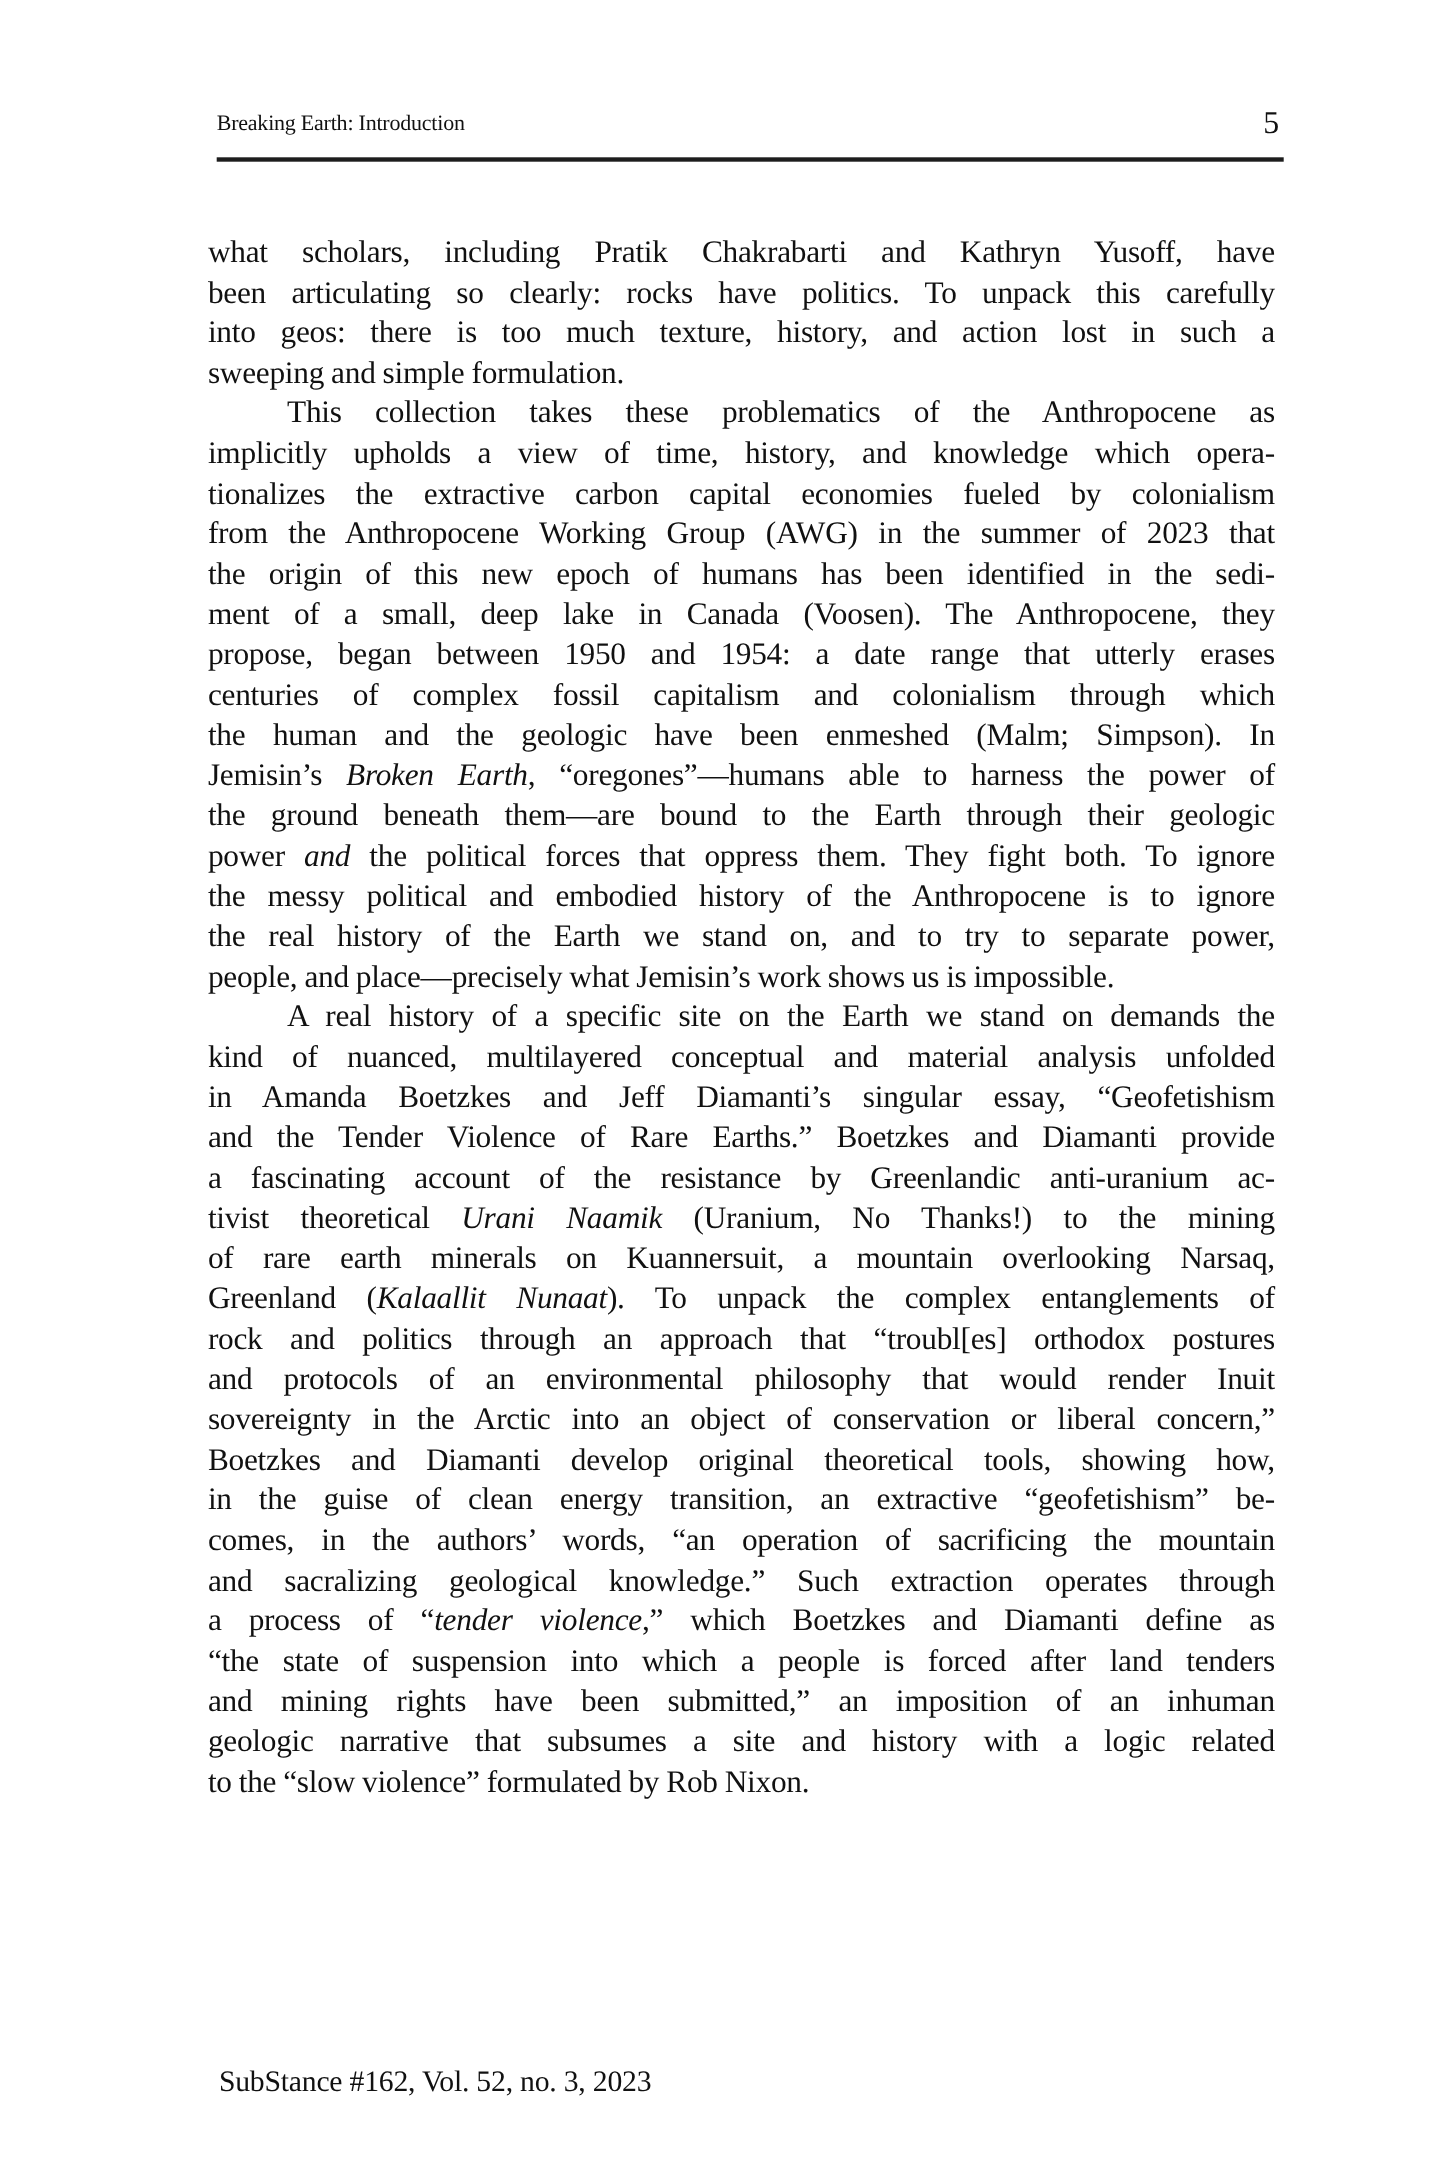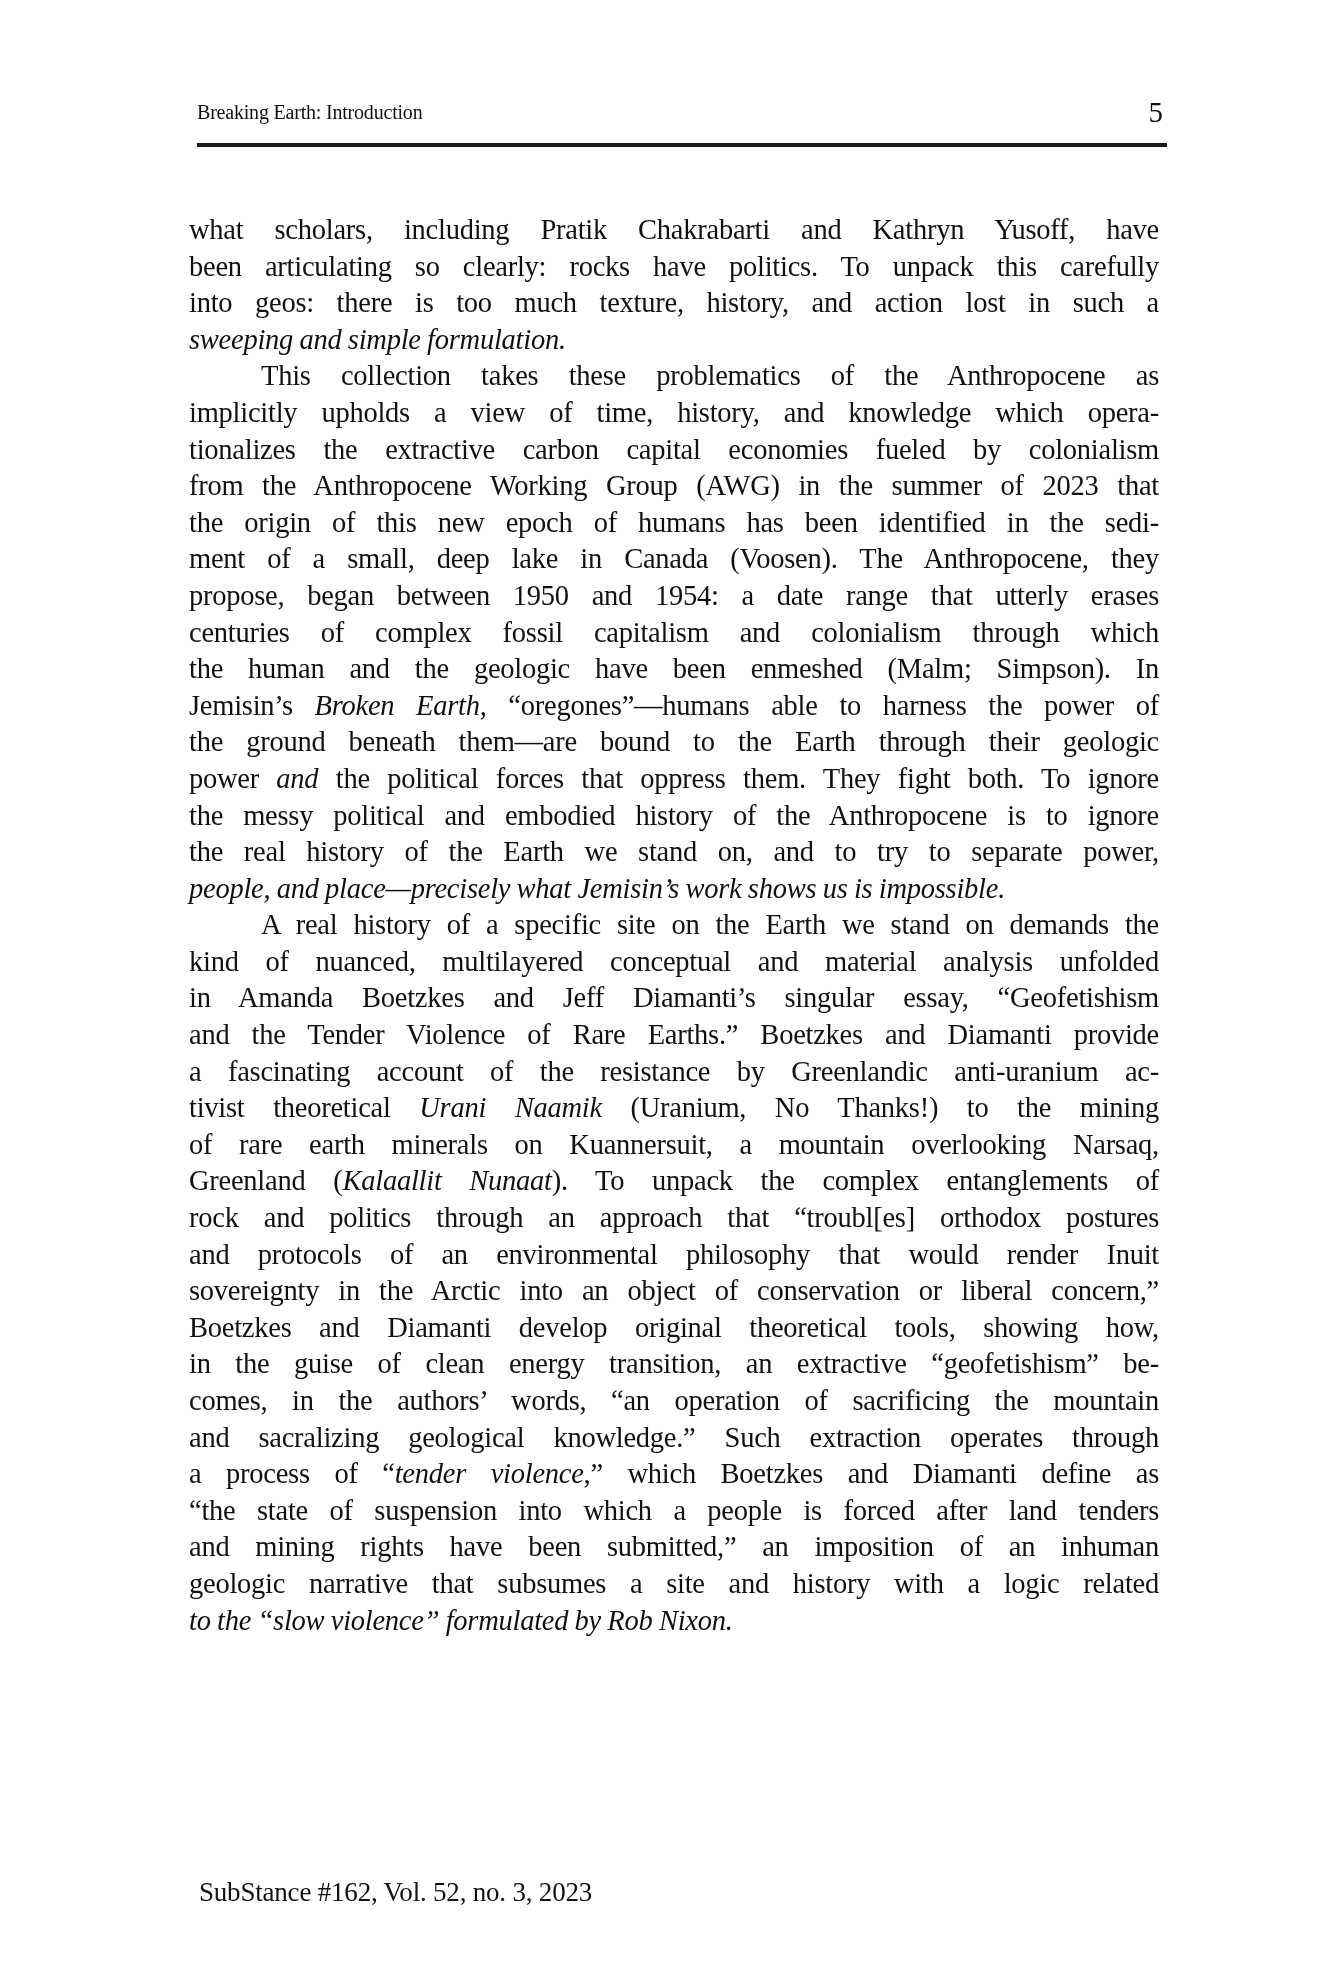--- a/index.html
+++ b/index.html
@@ -5,21 +5,21 @@
   html, body { margin: 0; padding: 0; background: #ffffff; }
   body { width: 1320px; height: 1976px; position: relative; overflow: hidden;
          font-family: "Liberation Serif", "DejaVu Serif", serif; color: #111111; }
   .header { position: absolute; left: 197px; top: 92px; width: 970px; height: 40px; }
   .running-head { position: absolute; left: 0; top: 0; font-size: 20px; line-height: 40px; letter-spacing: -0.2px; }
   .page-number { position: absolute; right: 4px; top: 0; font-size: 29px; line-height: 40px; }
   .rule { position: absolute; left: 197px; top: 143px; width: 970px; height: 4px; background: #1d1d1d; }
   .body-text { position: absolute; left: 189px; top: 212px; width: 970px; }
   .line { display: block; height: 36.6px; line-height: 36.6px; font-size: 28.5px;
           text-align: justify; text-align-last: justify; white-space: nowrap; letter-spacing: -0.25px; word-spacing: -0.5px; }
-  .line.last { text-align-last: left; font-style: italic; }
+  .line.last { text-align-last: left; }
   .line.indent { text-indent: 72px; }
   .line em { font-style: italic; }
   .footer { position: absolute; left: 199px; top: 1872px; font-size: 27px; line-height: 40px; letter-spacing: -0.2px; }
 </style>
 </head>
 <body>
 
 <div class="header">
   <span class="running-head">Breaking Earth: Introduction</span>
   <span class="page-number">5</span>

